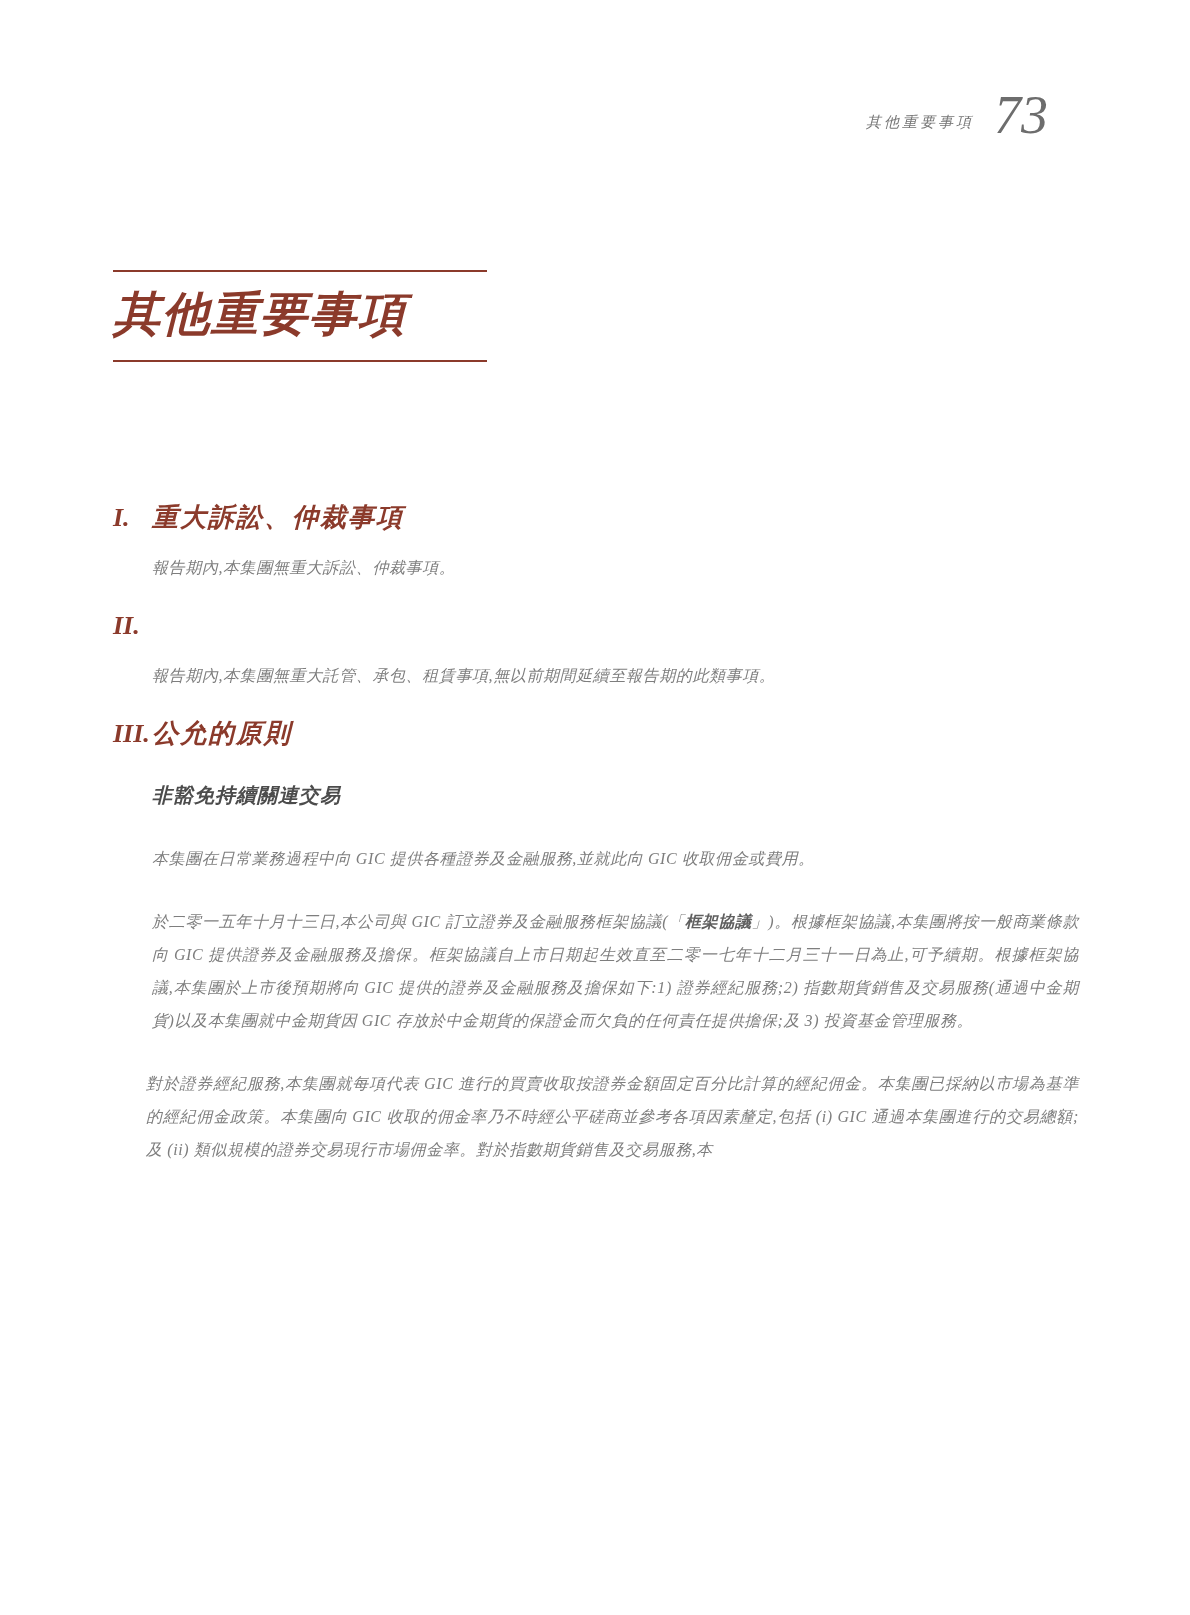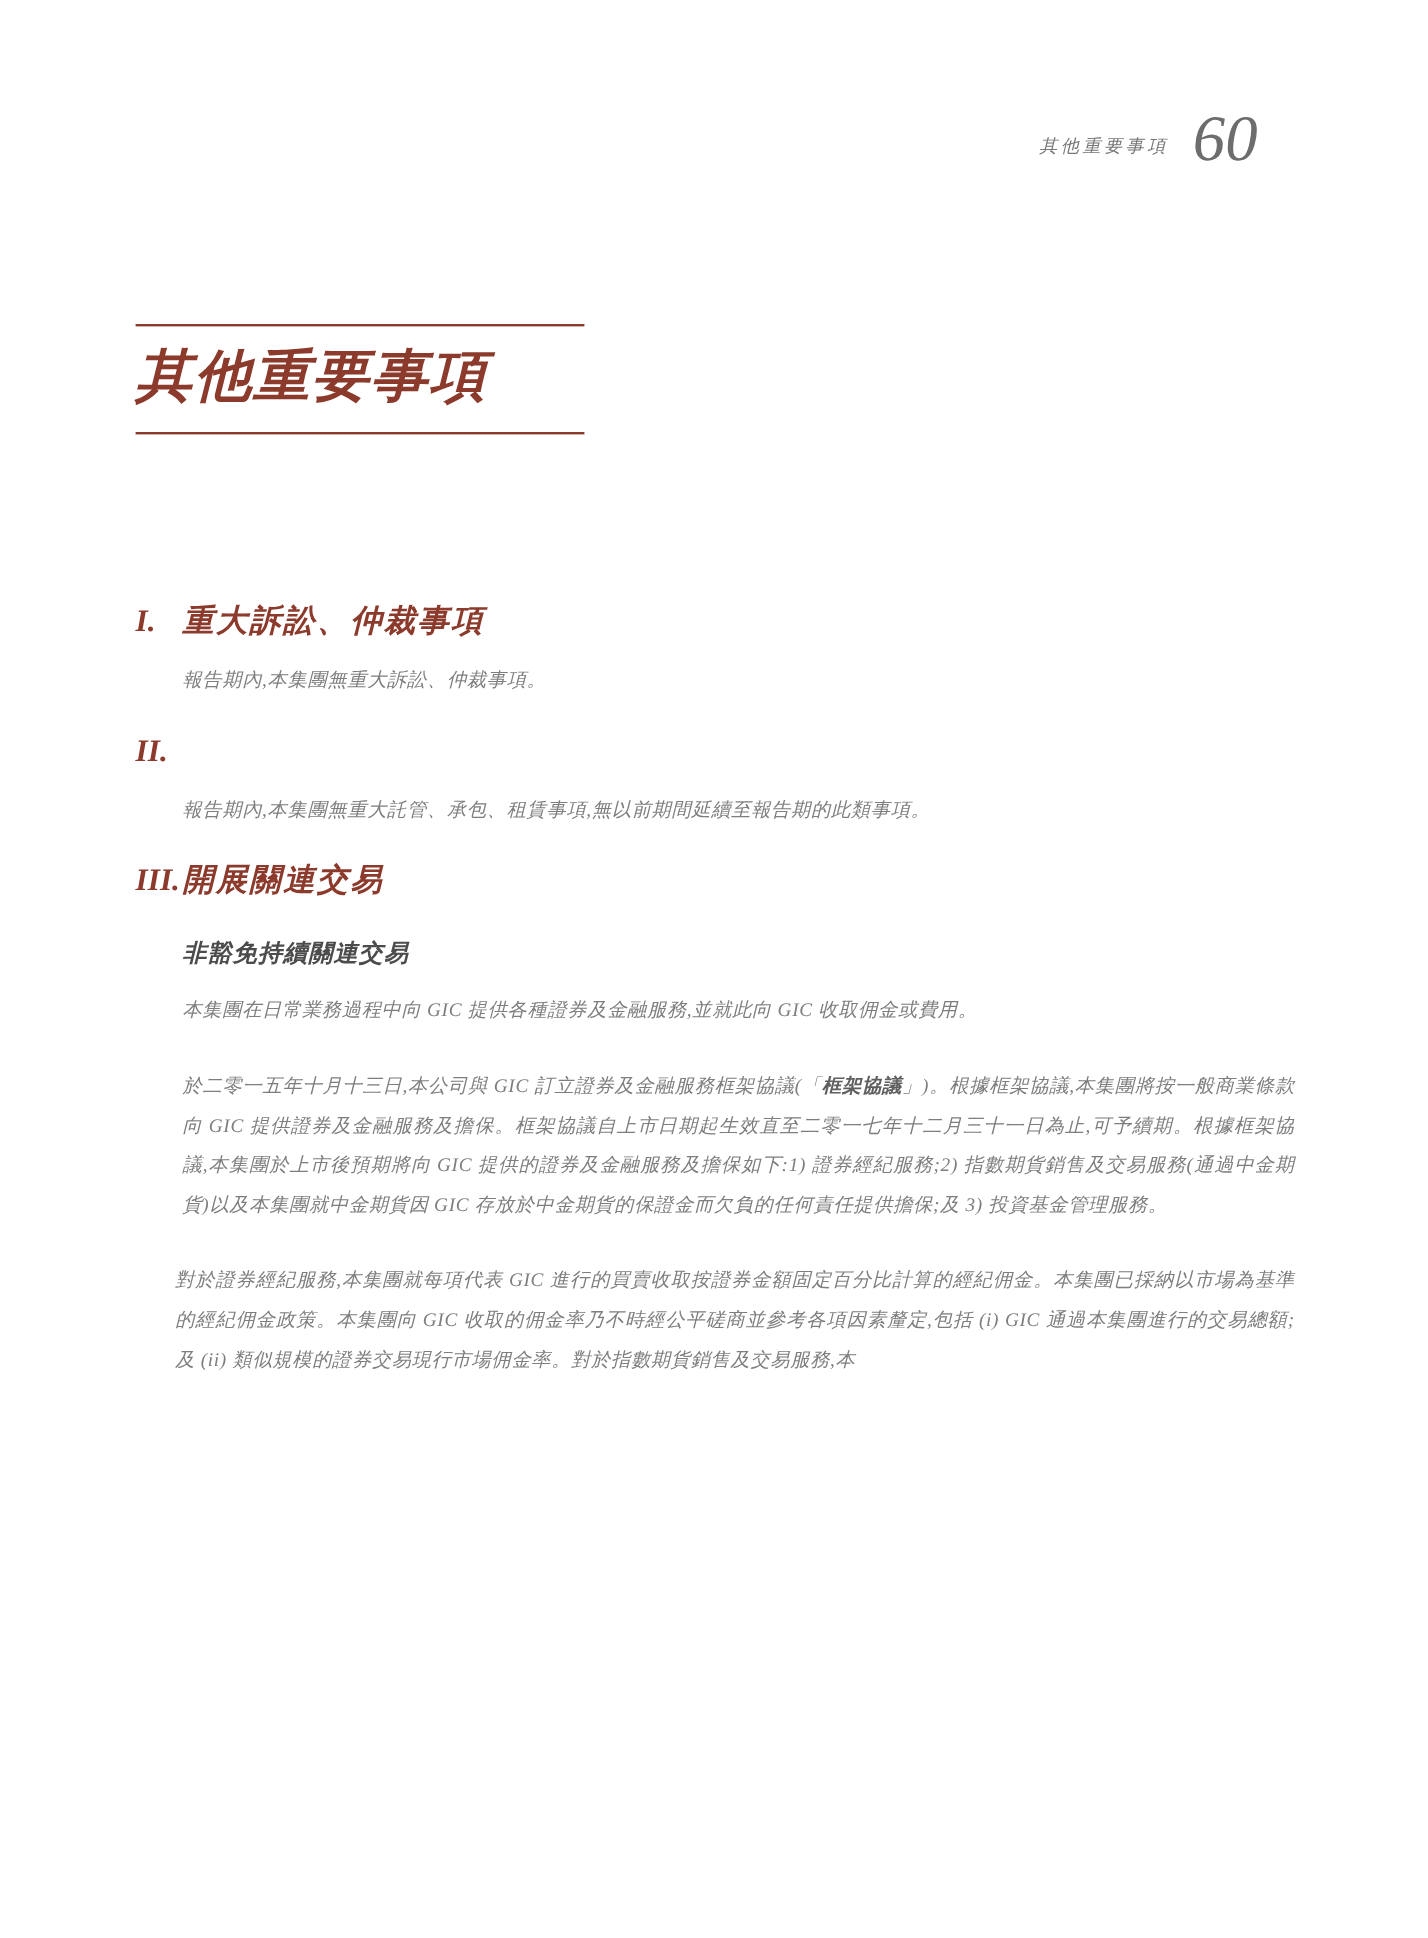--- a/index.html
+++ b/index.html
@@ -48,31 +48,31 @@
     font-size:16px;line-height:33px;color:var(--body-gray);
     text-align:justify;letter-spacing:0.6px;
   }
   .mt-heading1{margin-top:12px;}
   .mt-body{margin-top:15px;}
   .mt-sec{margin-top:24px;}
   .subheading{
     font-size:20px;font-weight:700;color:var(--dark-gray);
     letter-spacing:1px;margin-top:28px;line-height:30px;
   }
-  .para1{margin-top:16px;}
+  .para1{margin-top:32px;}
   .para2{margin-top:30px;}
   .para3{margin-top:30px;margin-left:33px;}
   .sec-body strong{font-weight:700;color:#5f5f5f;}
 </style>
 </head>
 <body>
 
 <div class="page-header">
   <span class="label">其他重要事項</span>
-  <span class="num">60</span>
+  <span class="num">73</span>
 </div>
 
 <div class="title-block">
   <h1>其他重要事項</h1>
 </div>
 
 <div class="content">
 
   <div>
     <div class="sec-heading mt-heading1">
@@ -85,21 +85,21 @@
   <div>
     <div class="sec-heading mt-sec">
       <span class="numeral">II.</span>
     </div>
     <p class="sec-body mt-body">報告期內,本集團無重大託管、承包、租賃事項,無以前期間延續至報告期的此類事項。</p>
   </div>
 
   <div>
     <div class="sec-heading mt-sec">
       <span class="numeral">III.</span>
-      <span>開展關連交易</span>
+      <span>公允的原則</span>
     </div>
 
     <div class="sec-body subheading">非豁免持續關連交易</div>
 
     <p class="sec-body para1">本集團在日常業務過程中向 GIC 提供各種證券及金融服務,並就此向 GIC 收取佣金或費用。</p>
 
     <p class="sec-body para2"><span>於二零一五年十月十三日,本公司與 GIC 訂立證券及金融服務框架協議(「</span><strong>框架協議</strong><span>」)。根據框架協議,本集團將按一般商業條款向 GIC 提供證券及金融服務及擔保。框架協議自上市日期起生效直至二零一七年十二月三十一日為止,可予續期。根據框架協議,本集團於上市後預期將向 GIC 提供的證券及金融服務及擔保如下:1) 證券經紀服務;2) 指數期貨銷售及交易服務(通過中金期貨)以及本集團就中金期貨因 GIC 存放於中金期貨的保證金而欠負的任何責任提供擔保;及 3) 投資基金管理服務。</span></p>
 
     <p class="sec-body para3">對於證券經紀服務,本集團就每項代表 GIC 進行的買賣收取按證券金額固定百分比計算的經紀佣金。本集團已採納以市場為基準的經紀佣金政策。本集團向 GIC 收取的佣金率乃不時經公平磋商並參考各項因素釐定,包括 (i) GIC 通過本集團進行的交易總額;及 (ii) 類似規模的證券交易現行市場佣金率。對於指數期貨銷售及交易服務,本</p>
   </div>

